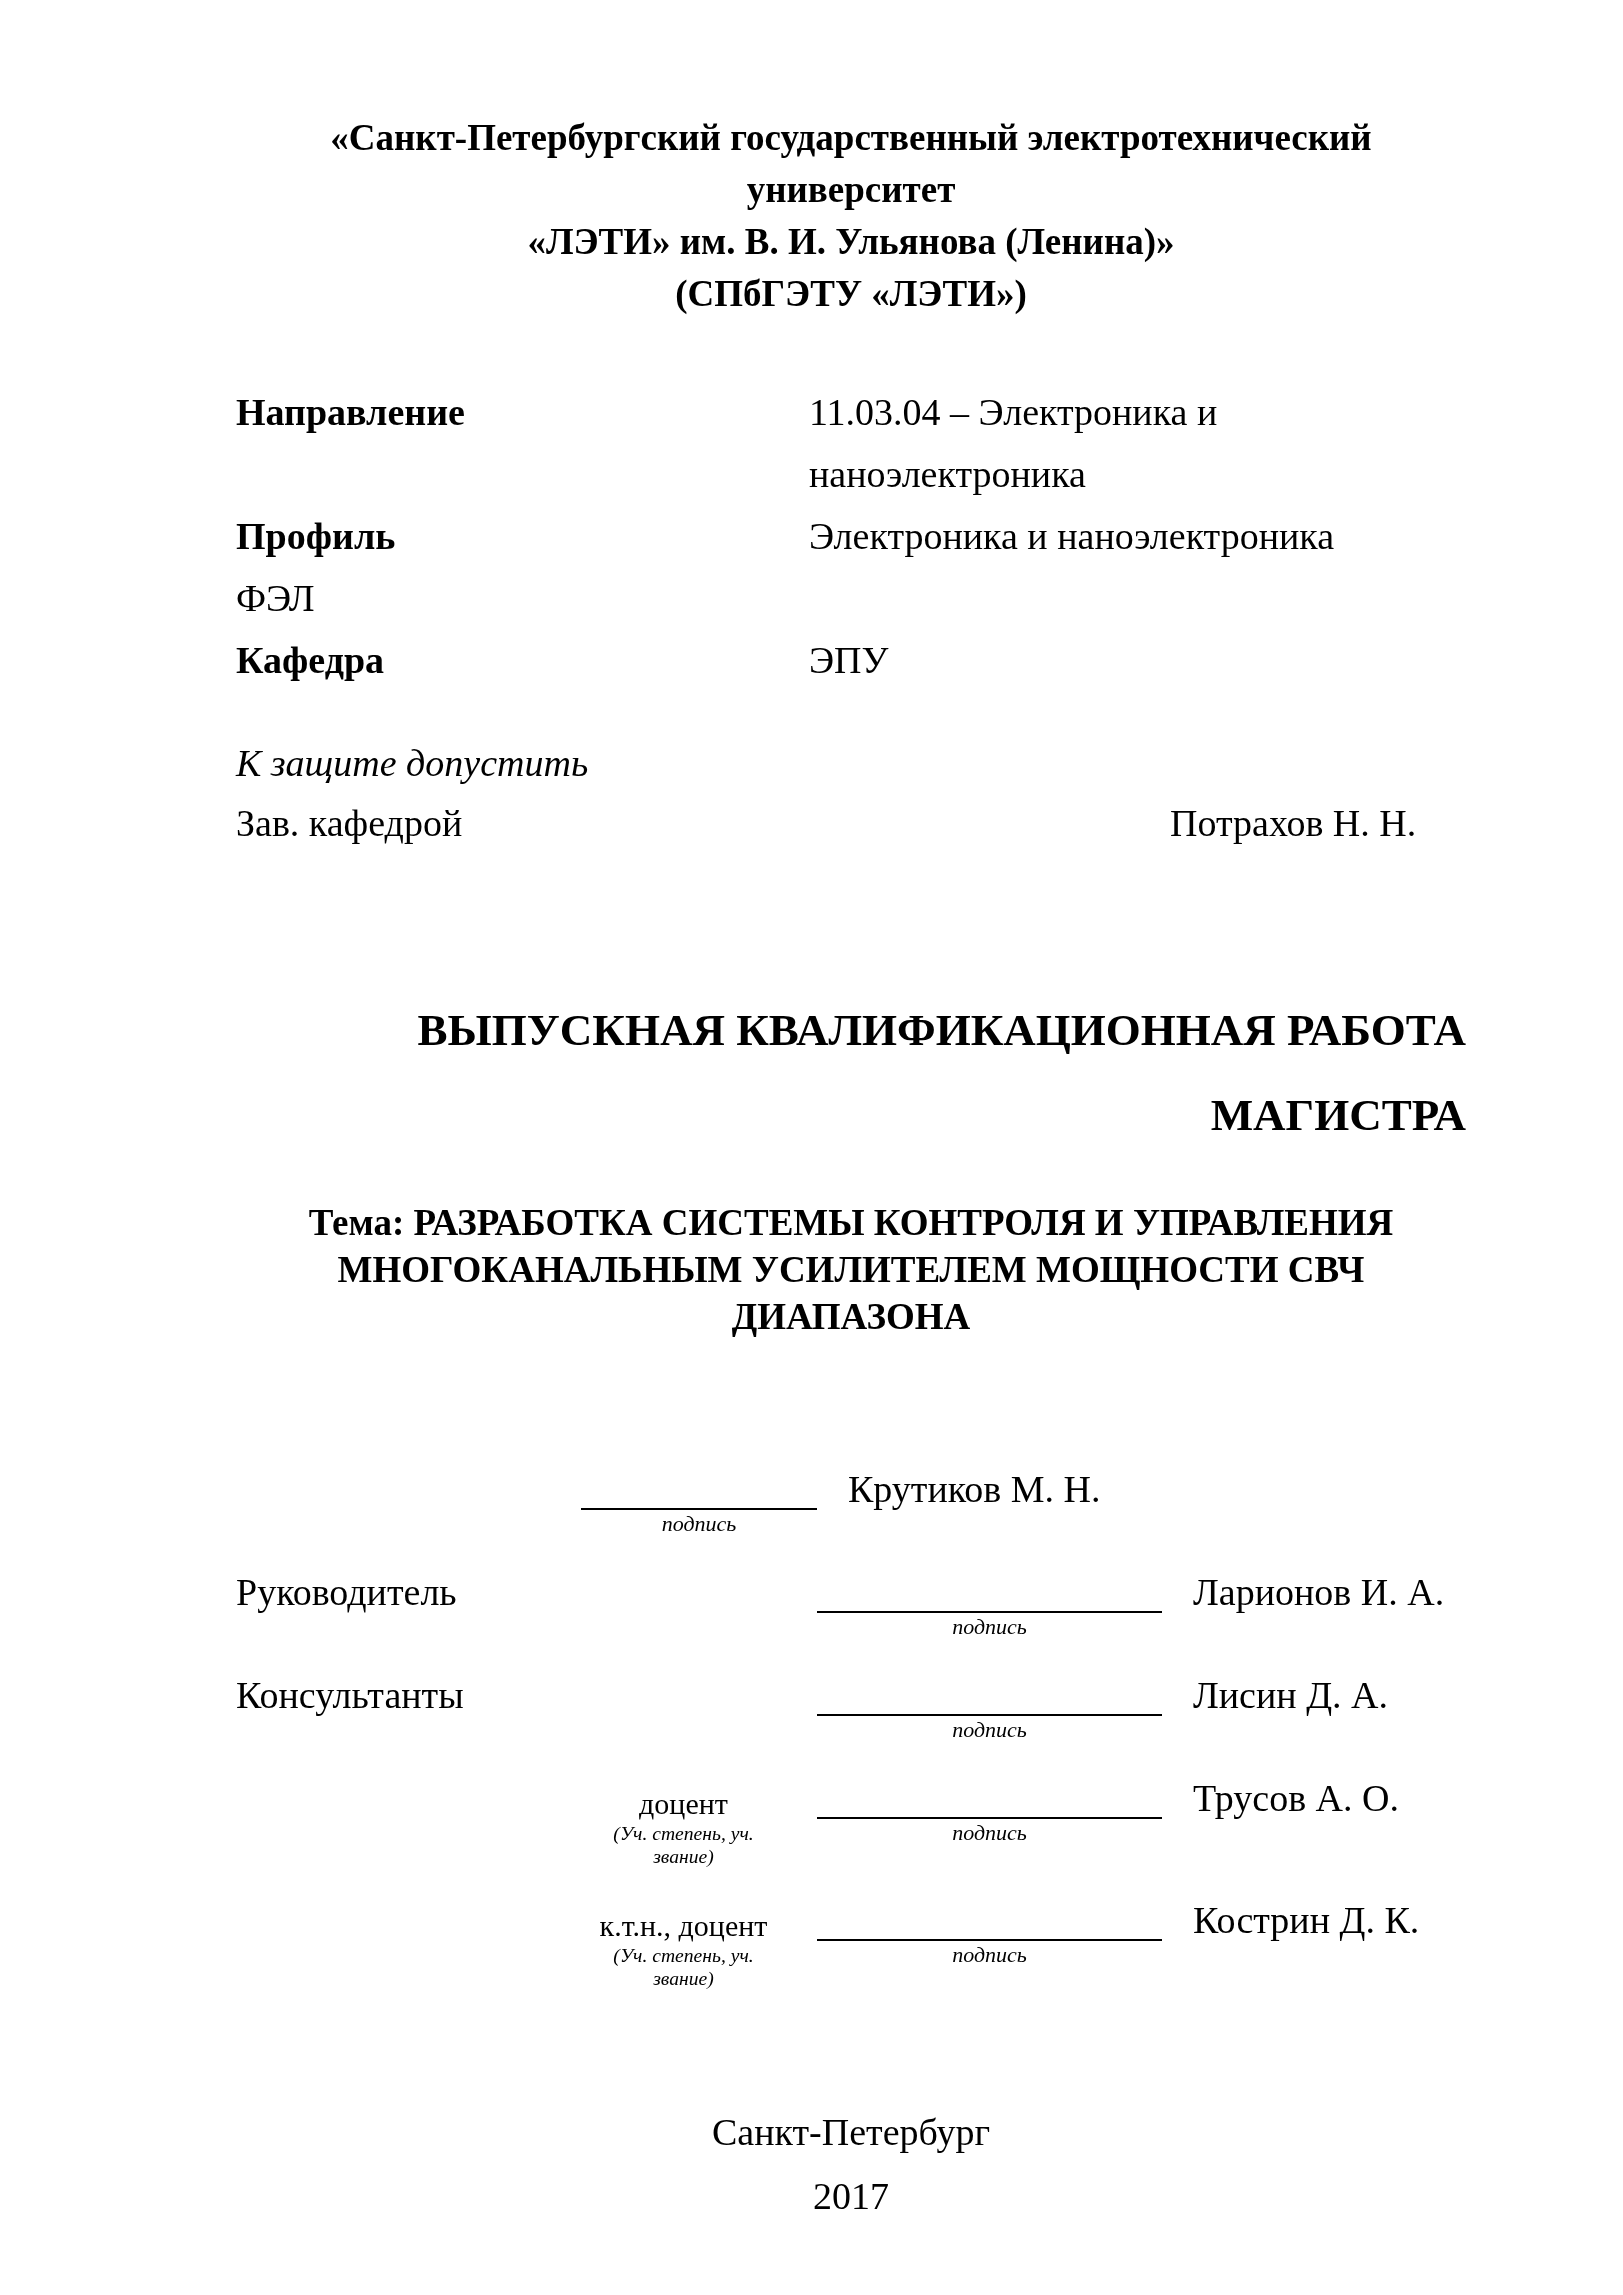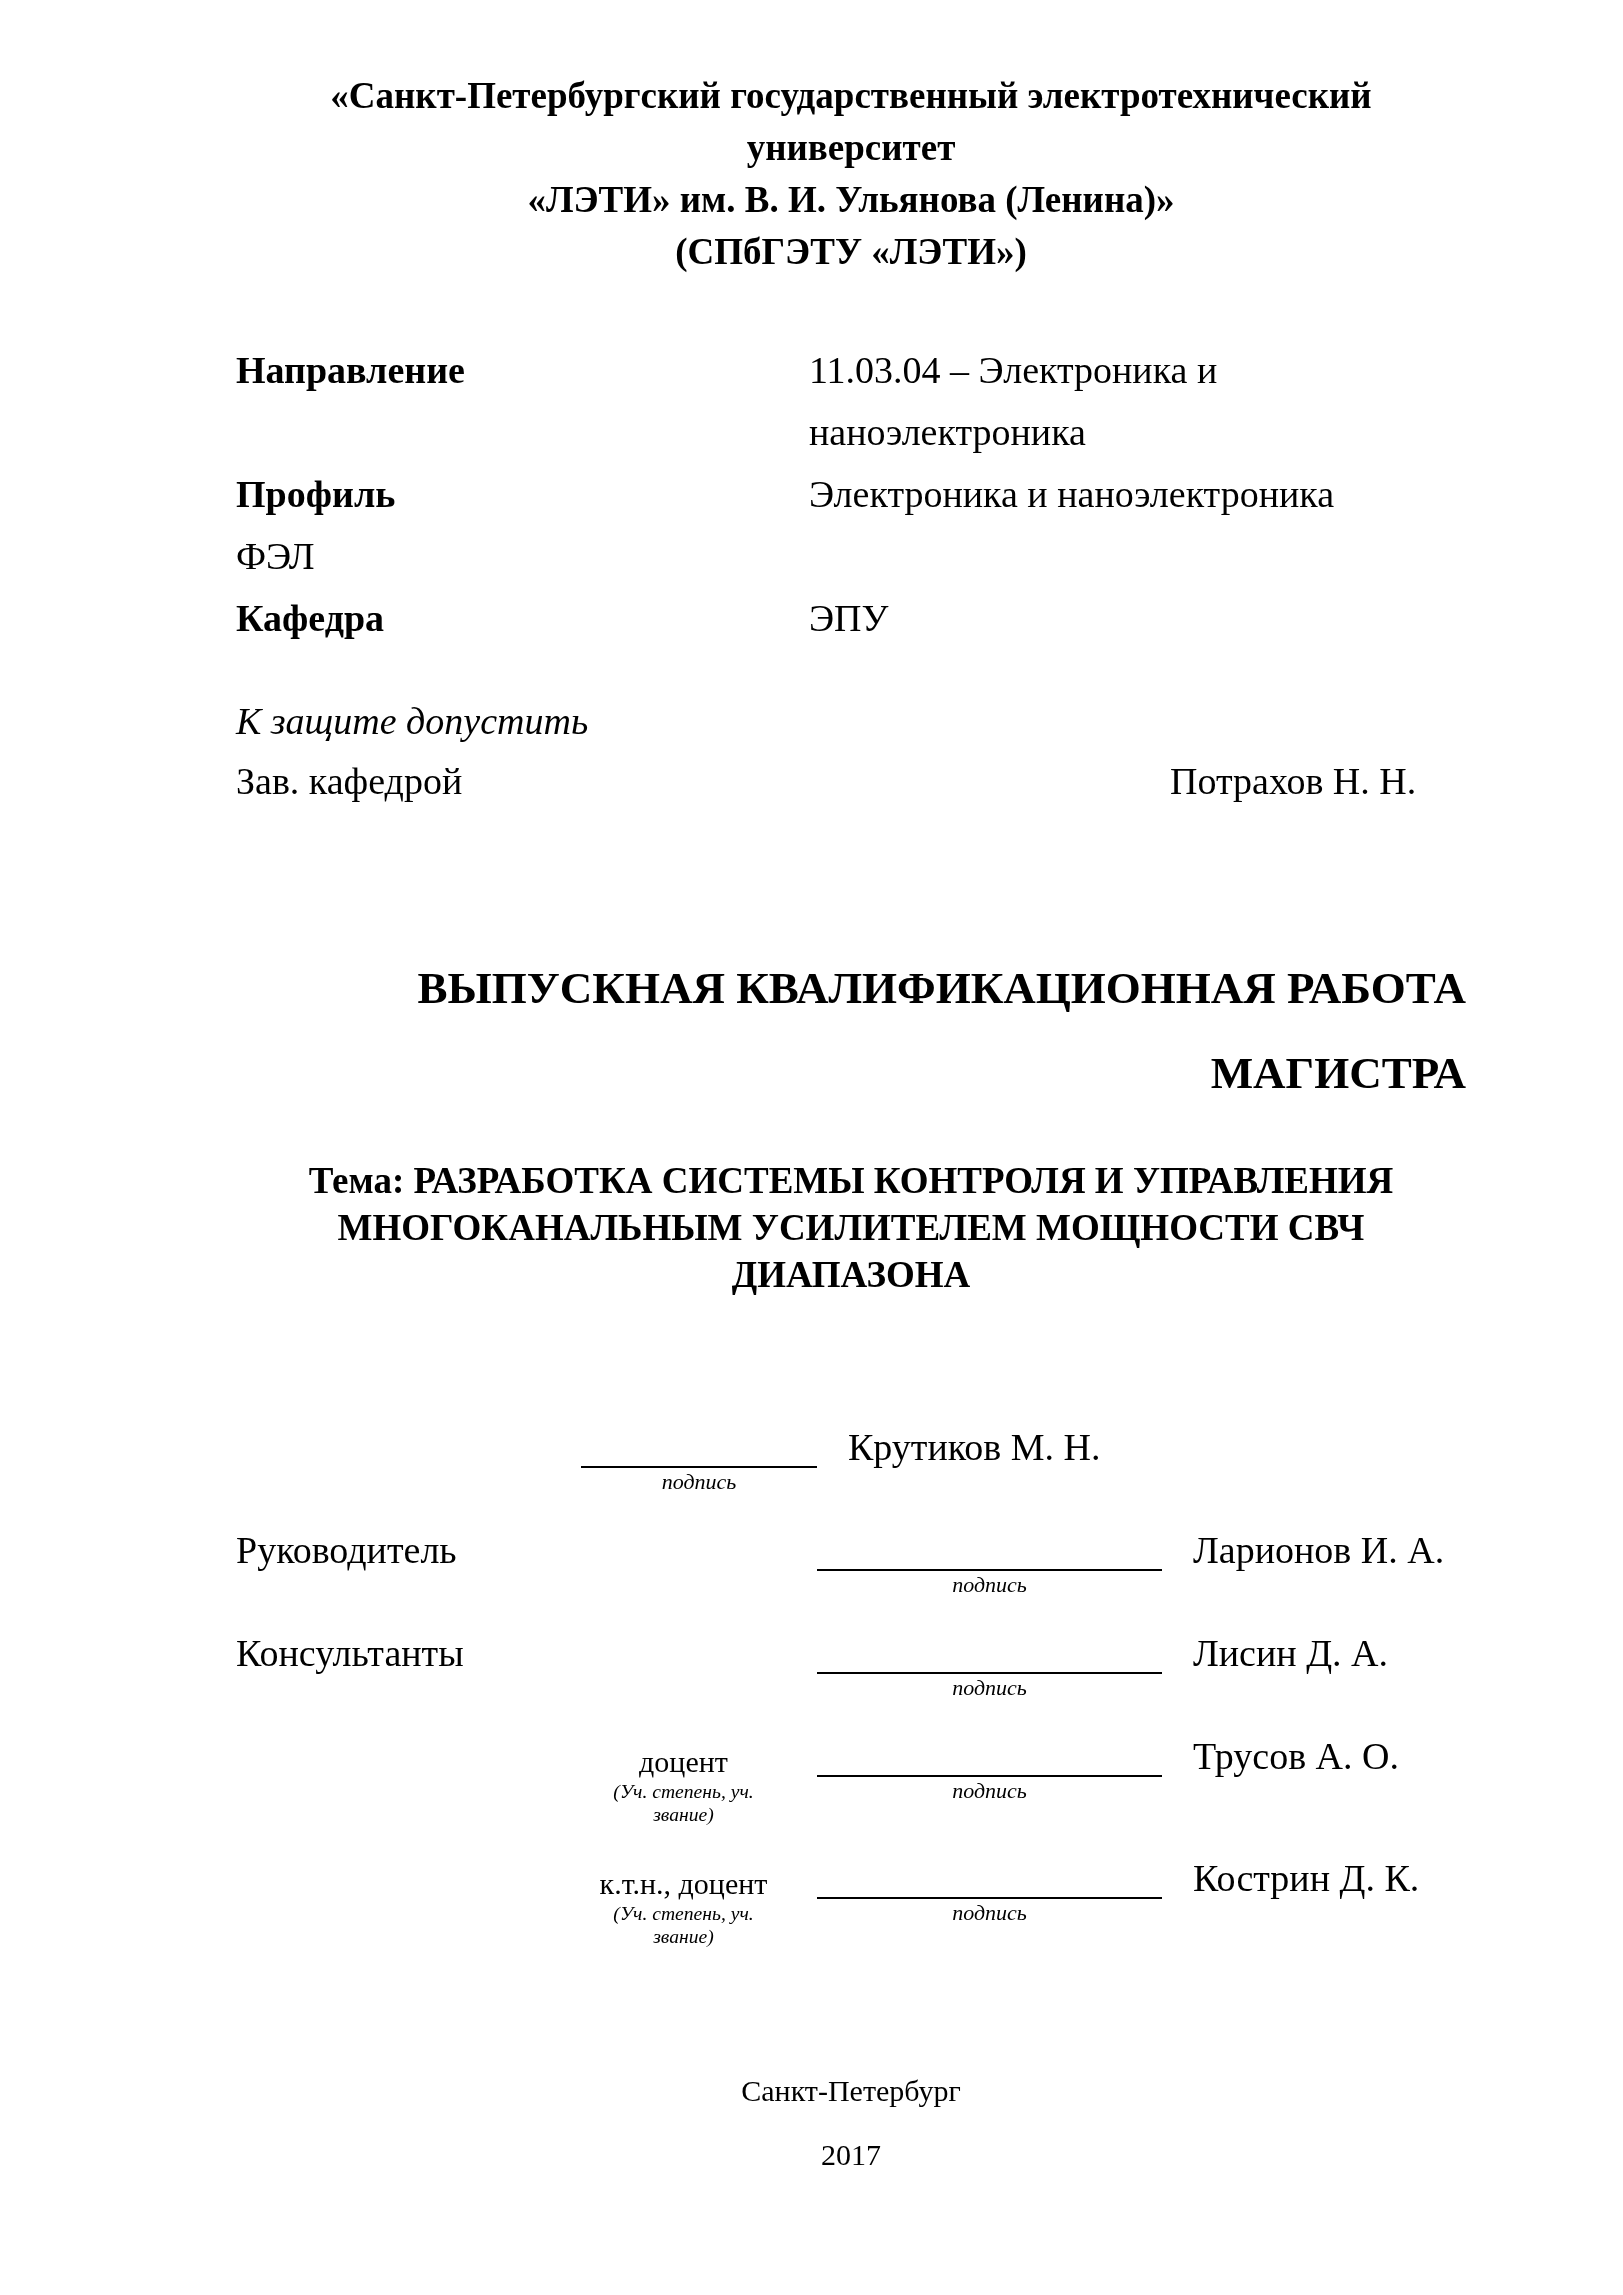--- a/index.html
+++ b/index.html
@@ -8,21 +8,21 @@
     width: 1623px;
     height: 2295px;
     font-family: "Liberation Serif", serif;
     color: #000;
     position: relative;
     overflow: hidden;
   }
   .page {
     width: 1623px;
     height: 2295px;
-    padding: 70px 157px 0 236px;
+    padding: 112px 157px 0 236px;
   }
 
   
   .uni-header {
     text-align: center;
     font-weight: bold;
     font-size: 37px;
     line-height: 52px;
   }
 
@@ -81,21 +81,21 @@
   .sig-role { font-size: 30px; line-height: 36px; }
   .sig-degree { font-size: 19.6px; line-height: 23.6px; font-style: italic; }
   .sig-line-box { text-align: center; }
   .sig-line { height: 44px; border-bottom: 2.4px solid #000; }
   .sig-caption { font-size: 22px; line-height: 28px; font-style: italic; }
 
   
   .footer {
     margin-top: 118px;
     text-align: center;
-    font-size: 30px;
+    font-size: 38px;
     line-height: 47px;
   }
   .footer-year { margin-top: 17.3px; }
 </style>
 </head>
 <body>
 
 <div class="page">
 
   <div class="uni-header">

